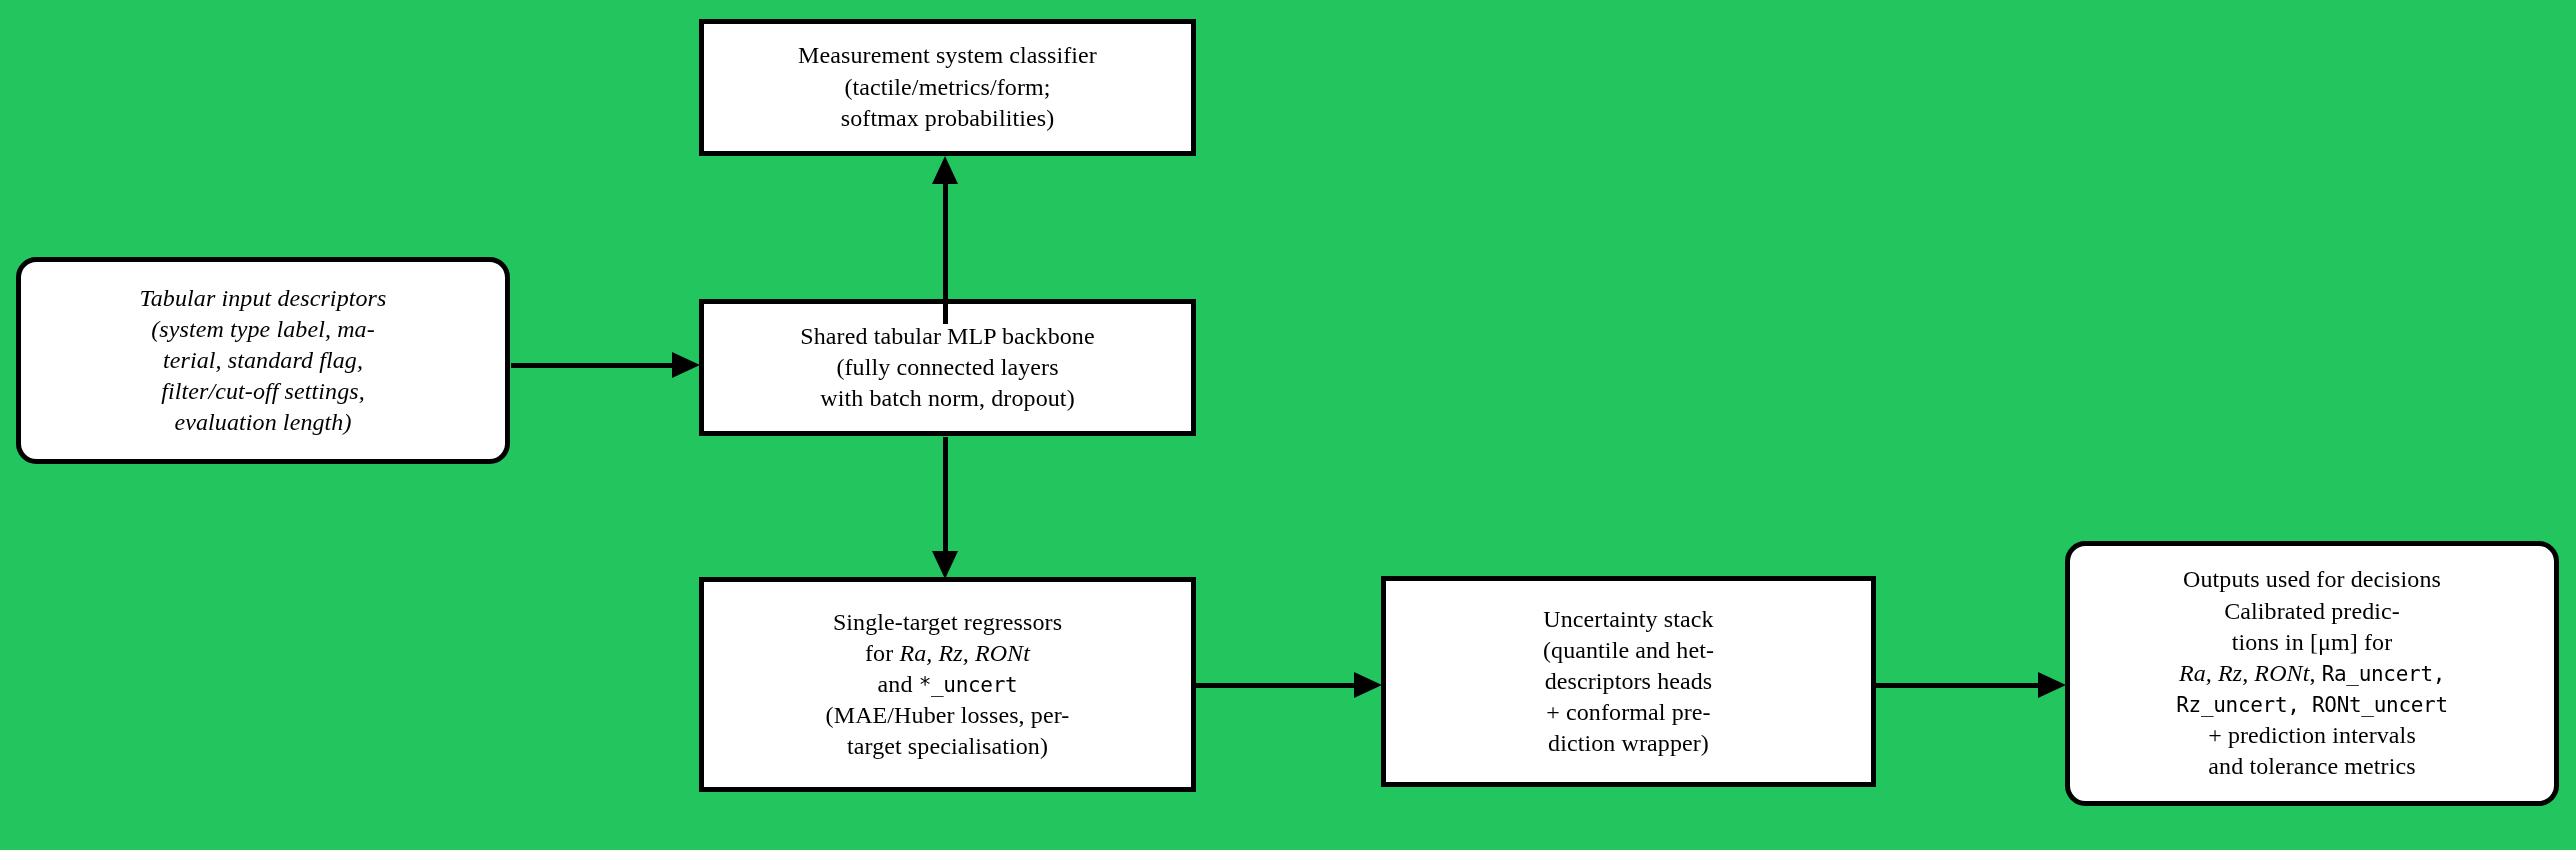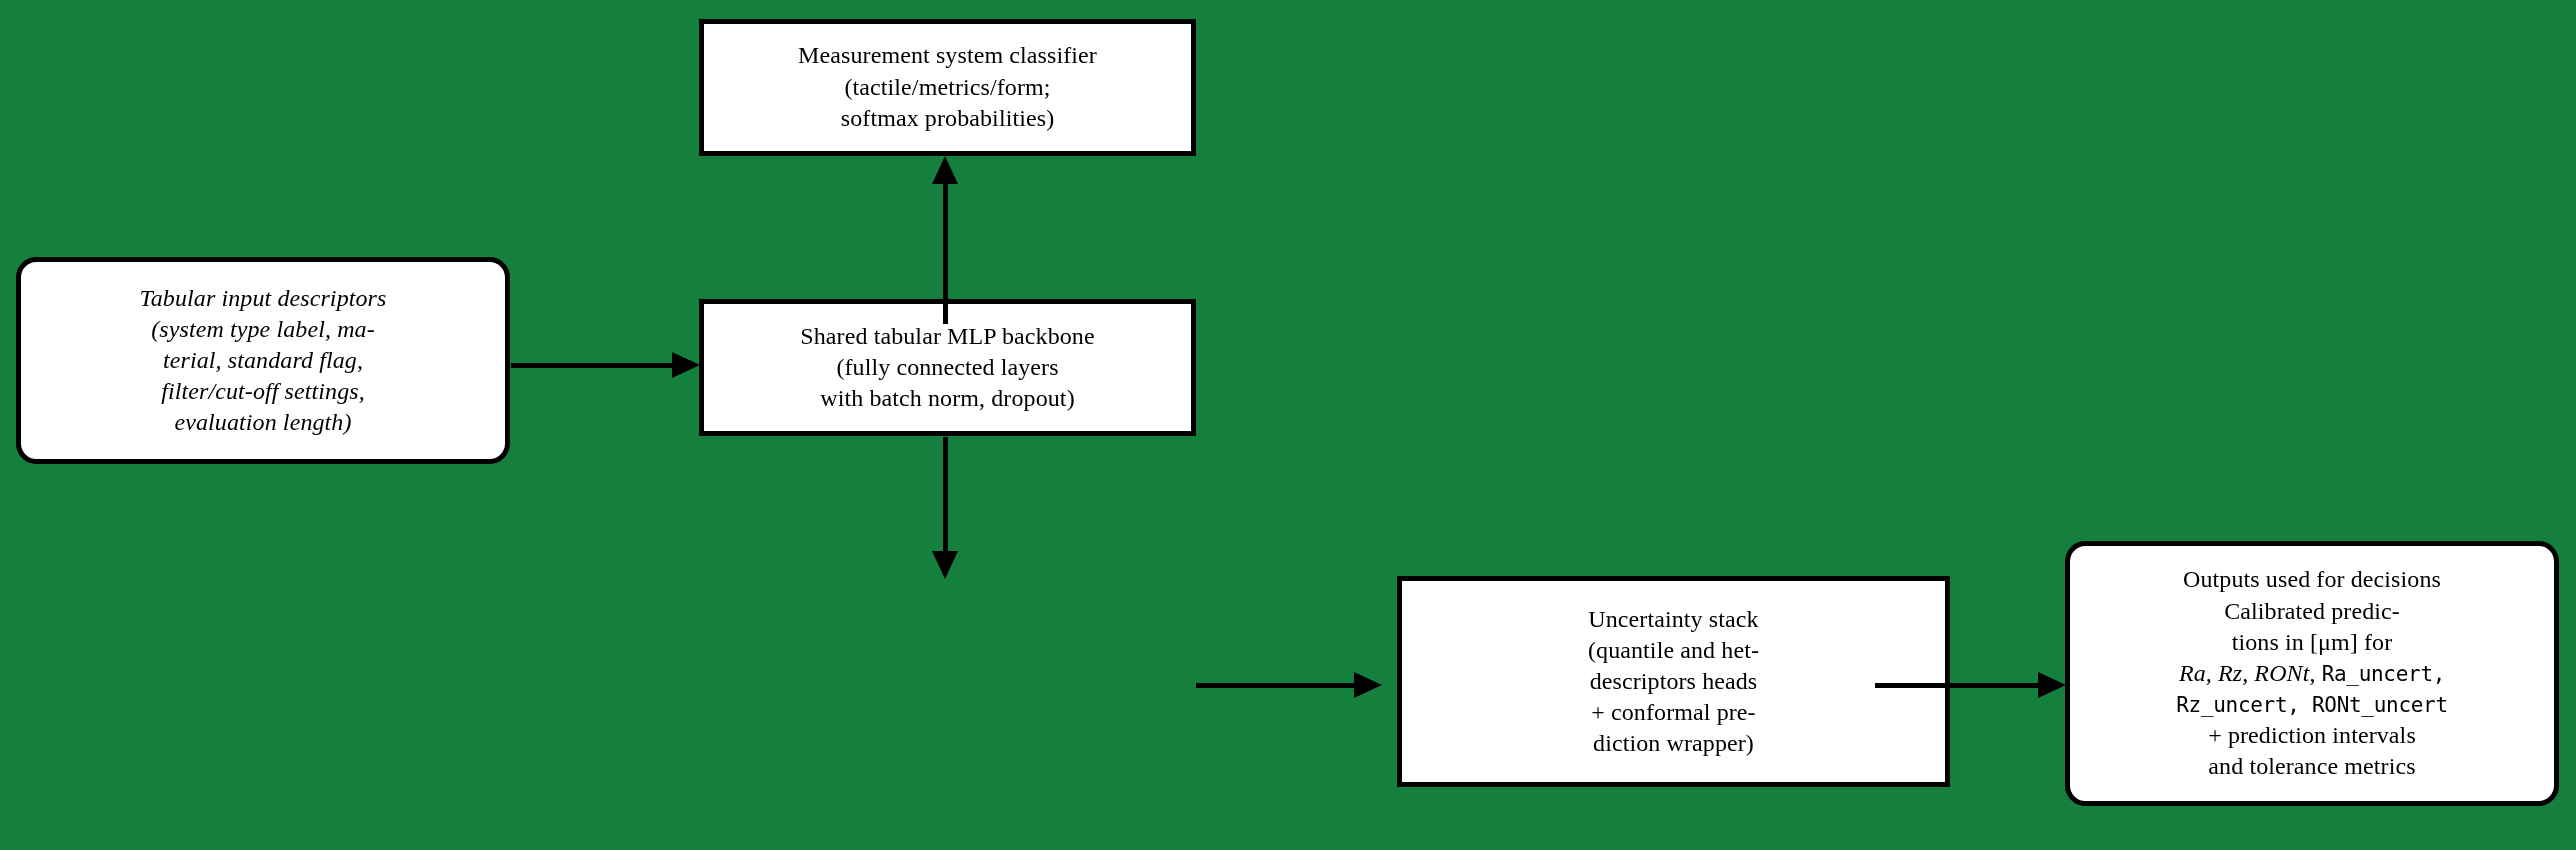--- a/index.html
+++ b/index.html
@@ -4,21 +4,21 @@
 <style>
   html, body {
     margin: 0;
     padding: 0;
     background: #ffffff;
   }
   #canvas {
     position: relative;
     width: 2576px;
     height: 851px;
-    background: #15803d;
+    background: #22c55e;
     overflow: hidden;
     font-family: "Liberation Serif", "DejaVu Serif", serif;
     color: #000000;
   }
 
   .node {
     position: absolute;
     box-sizing: border-box;
     background: #ffffff;
     border: 5.4px solid #000000;
@@ -79,21 +79,21 @@
     border-left: 13.2px solid transparent;
     border-right: 13.2px solid transparent;
     border-top: 28px solid #000000;
   }
 
   
   #node-classifier { left: 699px; top: 18.6px;  width: 497px; height: 137px; }
   #node-inputs     { left: 16px;   top: 257px; width: 494px; height: 207px; font-style: italic; }
   #node-backbone   { left: 699px; top: 299px; width: 497px; height: 137px; text-align: center; }
   #node-regressors { left: 699px; top: 577px; width: 497px; height: 215px; }
-  #node-uncert     { left: 1381px; top: 576px; width: 553px; height: 211px; margin-left: 16px; }
+  #node-uncert     { left: 1381px; top: 576px; width: 495px; height: 211px; }
   #node-outputs    { left: 2065px; top: 541px; width: 494px; height: 265px; }
 
   #conn-input-backbone { left: 511px;  top: 363px; width: 188px; height: 5.4px; }
   #conn-input-backbone .shaft-h { width: 164px; }
   #conn-input-backbone .arrow-right { left: 161px; top: -10.8px; }
 
   #conn-backbone-classifier { left: 943px; top: 156px; width: 5.4px; height: 144px; }
   #conn-backbone-classifier .shaft-v { height: 144px; top: 24px; }
   #conn-backbone-classifier .arrow-up { left: -10.8px; top: 0px; }
 
@@ -133,20 +133,29 @@
   </div>
 
   <div class="node" id="node-backbone">
     <div class="txt">
       <span>Shared tabular MLP backbone</span><br>
       <span>(fully connected layers</span><br>
       <span>with batch norm, dropout)</span>
     </div>
   </div>
 
+  <div class="node" id="node-regressors">
+    <div class="txt">
+      <span>Single-target regressors</span><br>
+      <span>for </span><span class="it">Ra, Rz, RONt</span><br>
+      <span>and </span><span class="mono">*_uncert</span><br>
+      <span>(MAE/Huber losses, per-</span><br>
+      <span>target specialisation)</span>
+    </div>
+  </div>
 
   <div class="node" id="node-uncert">
     <div class="txt">
       <span>Uncertainty stack</span><br>
       <span>(quantile and het-</span><br>
       <span>descriptors heads</span><br>
       <span>+ conformal pre-</span><br>
       <span>diction wrapper)</span>
     </div>
   </div>

